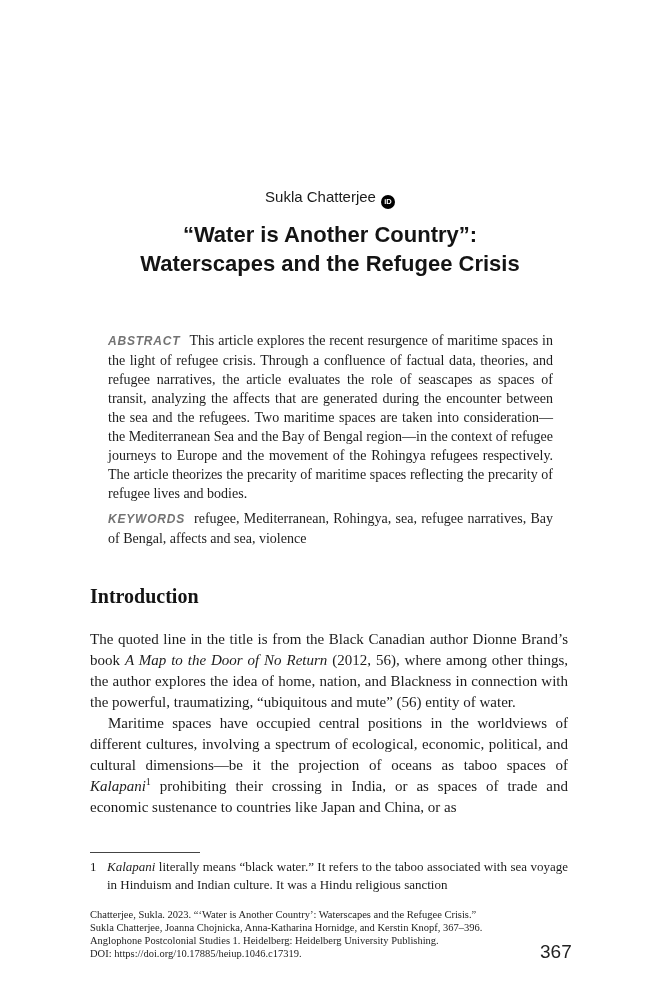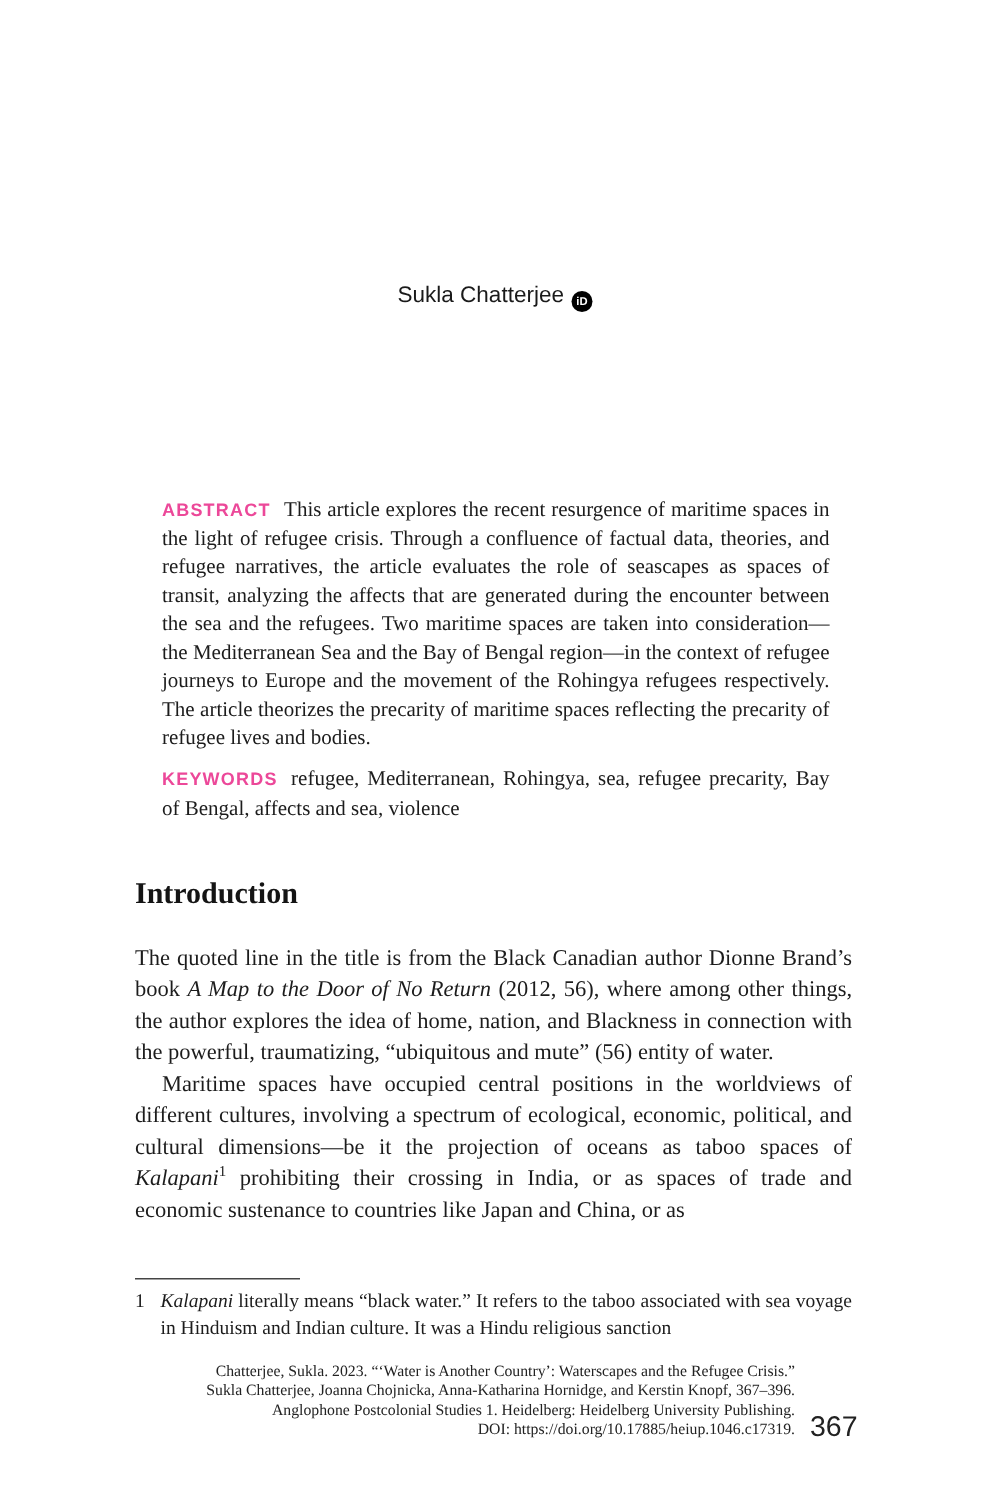--- a/index.html
+++ b/index.html
@@ -53,21 +53,22 @@
     font-size: 14px;
     line-height: 19px;
     text-align: justify;
   }
   .small-label {
     font-family: "Liberation Sans", sans-serif;
     font-weight: 700;
     font-size: 12px;
     letter-spacing: 0.8px;
     margin-right: 9px;
-    color: #ec4899;
+    color: #737373;
+    font-style: italic;
   }
   .keywords {
     position: absolute;
     top: 509px; left: 108px; width: 445px;
     font-size: 14px;
     line-height: 20px;
     text-align: justify;
   }
   .intro-heading {
     position: absolute;
@@ -104,47 +105,51 @@
   }
   .fn-num { flex: none; width: 17px; }
   .fn-text { flex: 1; text-align: justify; }
   .footer {
     position: absolute;
     top: 908px; left: 90px; width: 440px;
     font-size: 10.5px;
     line-height: 13px;
     color: #222222;
   }
-  .footer .line { margin: 0; text-align: right; }
+  .footer .line { margin: 0; }
   .doi-url { color: #222222; text-decoration: none; }
   .page-number {
     position: absolute;
     top: 941px; left: 540px; width: 28px;
     text-align: right;
     font-family: "Liberation Sans", sans-serif;
     font-size: 19px;
     color: #222222;
   }
 </style>
 </head>
 <body>
 
 <div class="page">
 
   <div class="author-line">
     <span>Sukla Chatterjee</span><span class="orcid"><span>iD</span></span>
   </div>
 
+  <h1 class="title">
+    <span>“Water is Another Country”:</span>
+    <span>Waterscapes and the Refugee Crisis</span>
+  </h1>
 
   <div class="abstract">
     <span class="small-label">ABSTRACT</span><span>This article explores the recent resurgence of maritime spaces in the light of refugee crisis. Through a confluence of factual data, theories, and refugee narratives, the article evaluates the role of seascapes as spaces of transit, analyzing the affects that are generated during the encounter between the sea and the refugees. Two maritime spaces are taken into consideration—the Mediterranean Sea and the Bay of Bengal region—in the context of refugee journeys to Europe and the movement of the Rohingya refugees respectively. The article theorizes the precarity of maritime spaces reflecting the precarity of refugee lives and bodies.</span>
   </div>
 
   <div class="keywords">
-    <span class="small-label">KEYWORDS</span><span>refugee, Mediterranean, Rohingya, sea, refugee precarity, Bay of Bengal, affects and sea, violence</span>
+    <span class="small-label">KEYWORDS</span><span>refugee, Mediterranean, Rohingya, sea, refugee narratives, Bay of Bengal, affects and sea, violence</span>
   </div>
 
   <h2 class="intro-heading">Introduction</h2>
 
   <div class="body-text">
     <p><span>The quoted line in the title is from the Black Canadian author Dionne Brand’s book </span><span class="it">A Map to the Door of No Return</span><span> (2012, 56), where among other things, the author explores the idea of home, nation, and Blackness in connection with the powerful, traumatizing, “ubiquitous and mute” (56) entity of water.</span></p>
     <p class="indent"><span>Maritime spaces have occupied central positions in the worldviews of different cultures, involving a spectrum of ecological, economic, political, and cultural dimensions—be it the projection of oceans as taboo spaces of </span><span class="it">Kalapani</span><span class="sup">1</span><span> prohibiting their crossing in India, or as spaces of trade and economic sustenance to countries like Japan and China, or as</span></p>
   </div>
 
   <div class="footnote-rule"></div>

